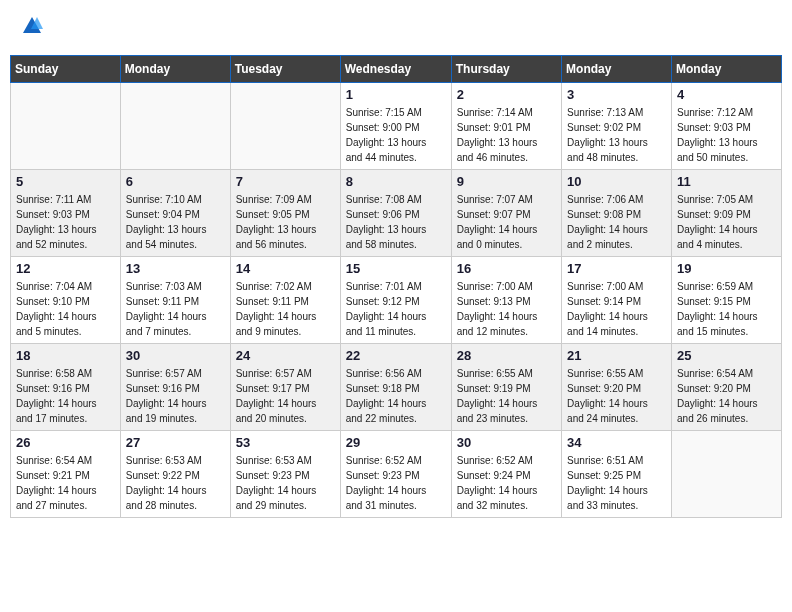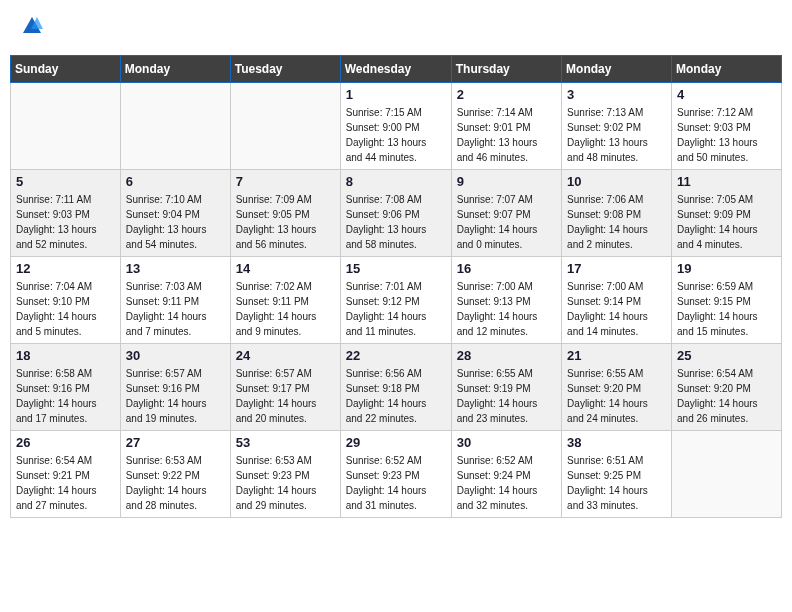--- a/index.html
+++ b/index.html
@@ -248,19 +248,19 @@
         </td>
         <td>
           <div class="day-number">29</div>
           <div class="day-info">Sunrise: 6:52 AM<br>Sunset: 9:23 PM<br>Daylight: 14 hours<br>and 31 minutes.</div>
         </td>
         <td>
           <div class="day-number">30</div>
           <div class="day-info">Sunrise: 6:52 AM<br>Sunset: 9:24 PM<br>Daylight: 14 hours<br>and 32 minutes.</div>
         </td>
         <td>
-          <div class="day-number">38</div>
+          <div class="day-number">34</div>
           <div class="day-info">Sunrise: 6:51 AM<br>Sunset: 9:25 PM<br>Daylight: 14 hours<br>and 33 minutes.</div>
         </td>
         <td class="empty"></td>
       </tr>
     </tbody>
 </table>
 
 </body></html>

